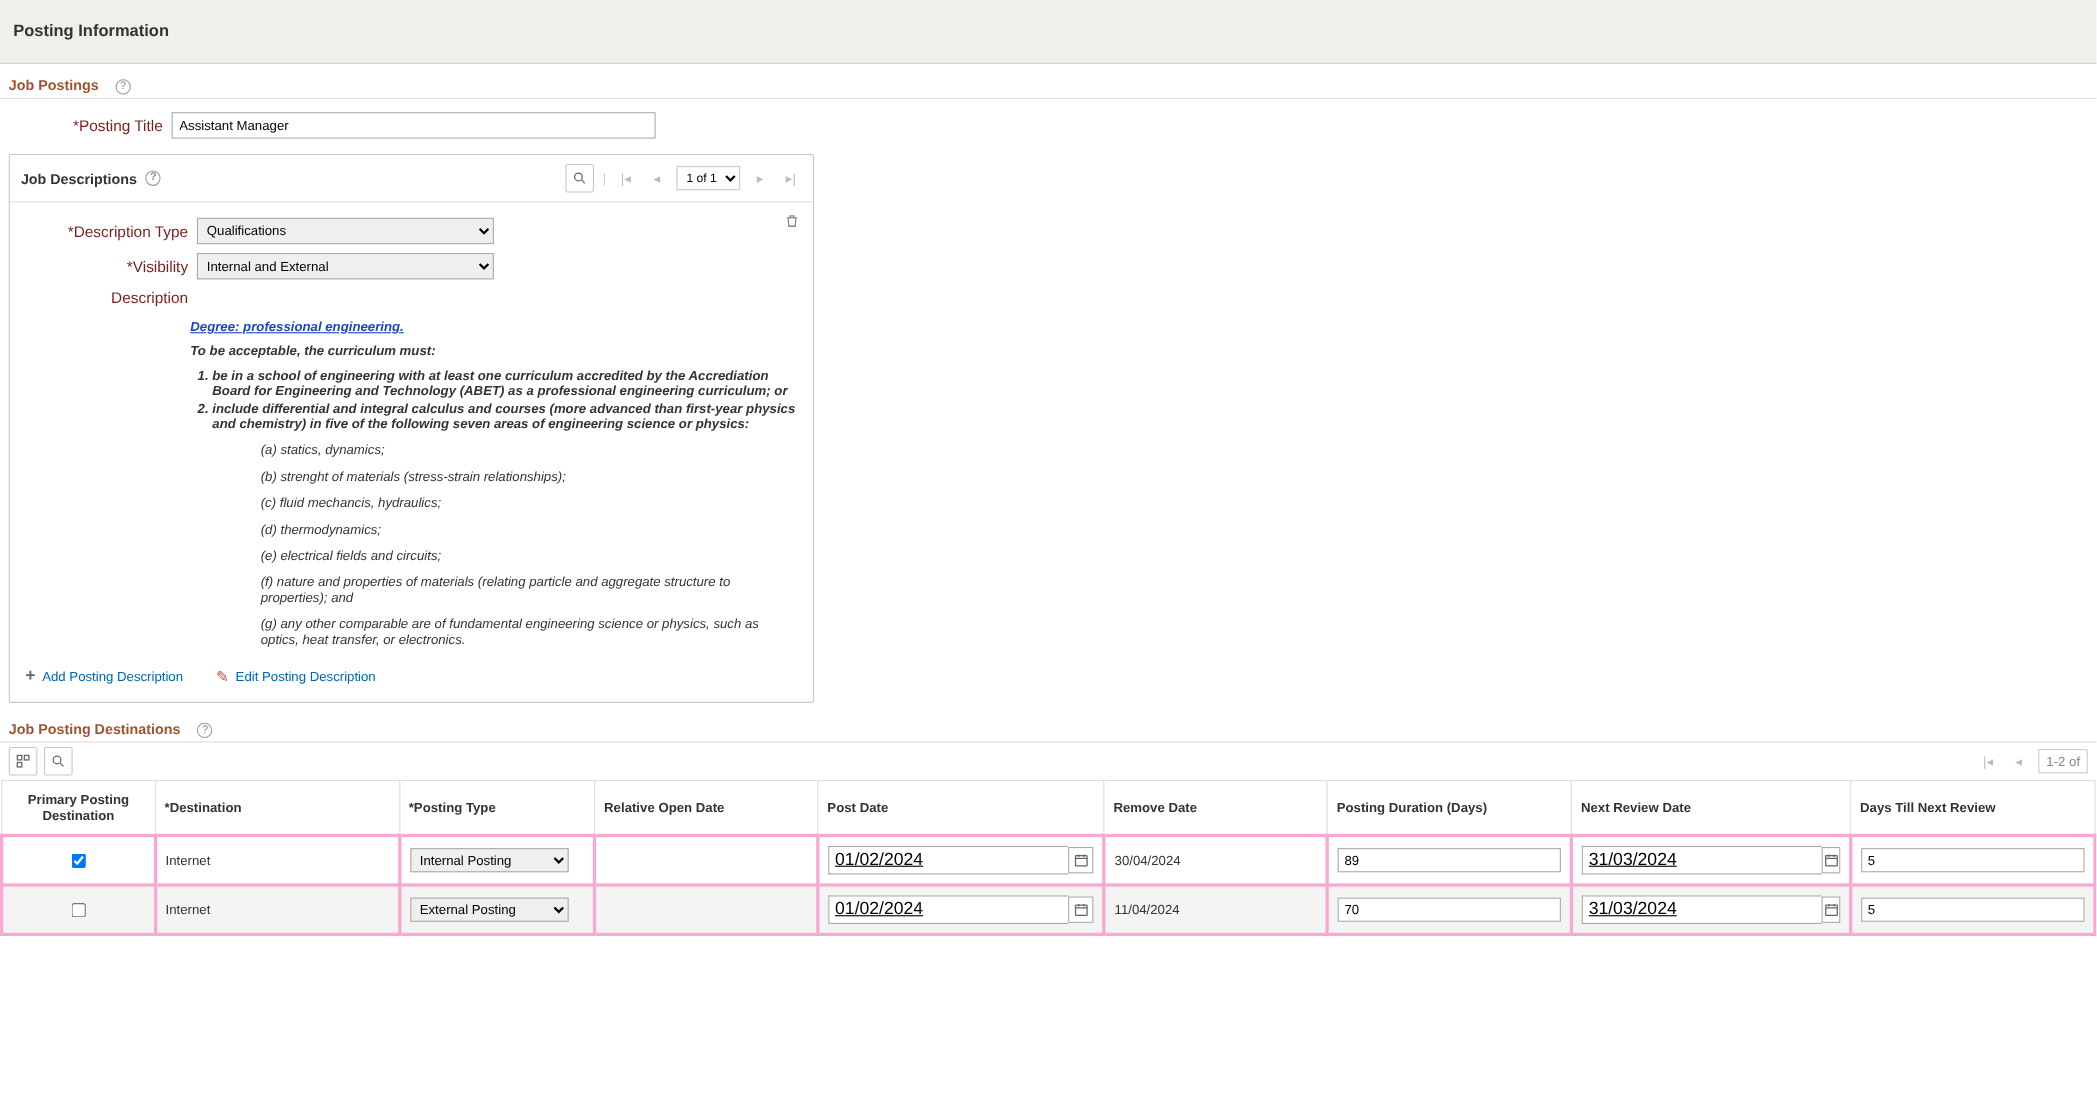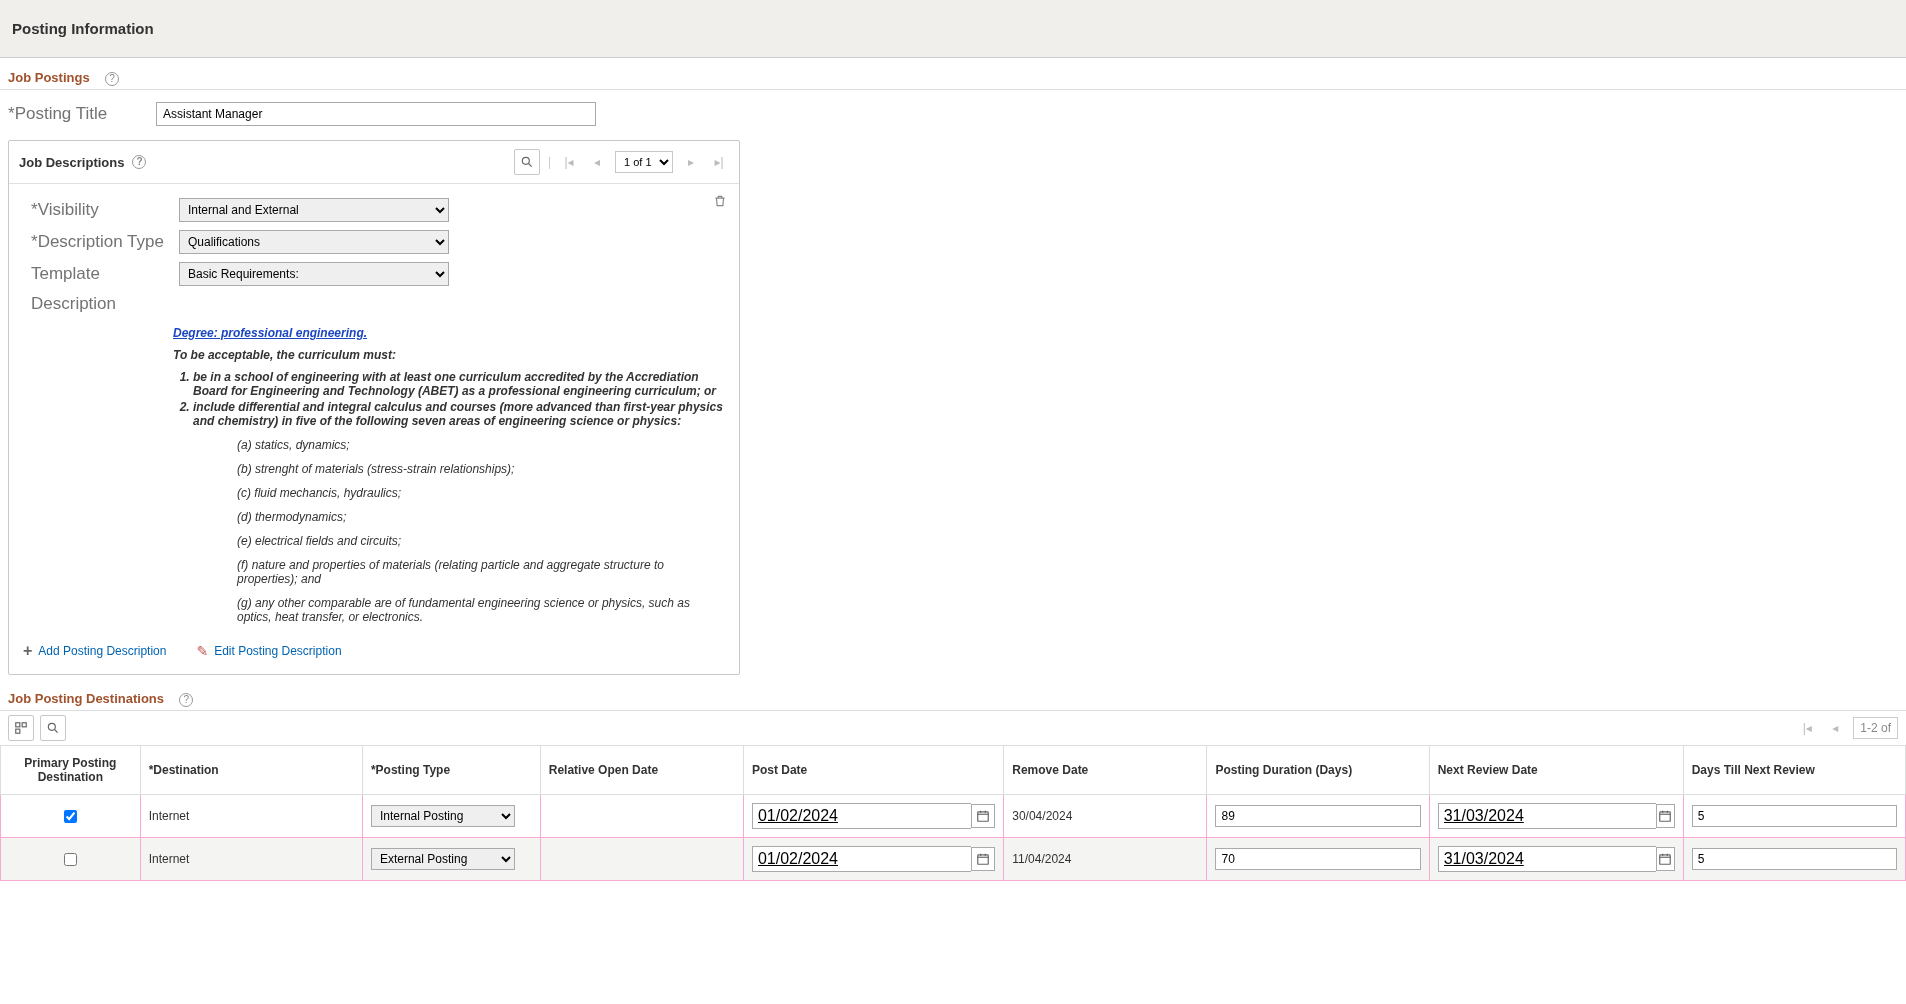--- a/index.html
+++ b/index.html
@@ -41,23 +41,24 @@
   hr.section-line {
     border: none; border-top: 1px solid #ddd; margin: 0 0 8px 0;
   }
   .form-row {
     display: flex;
     align-items: center;
     gap: 8px;
     padding: 4px 8px;
   }
   .form-label {
+    text-align: right;
     width: 140px;
-    font-size: 17px;
-    color: #737373;
+    font-size: 14px;
+    color: #7f1d1d;
   }
   .req::before { content: "*"; }
   input[type=text].wide {
     width: 440px;
     padding: 4px 6px;
     border: 1px solid #aaa;
     font-size: 12px;
   }
   .panel {
     width: 732px;
@@ -156,21 +157,21 @@
   table.dest-table th {
     background: #fff;
     border: 1px solid #ddd;
     padding: 10px 8px;
     text-align: left;
     font-weight: bold;
     font-size: 12px;
     color: #333;
   }
   table.dest-table td {
-    border: 1px solid #f9a8d4;
+    border: 3px solid #f9a8d4;
     padding: 8px 8px;
     font-size: 12px;
     vertical-align: middle;
   }
   table.dest-table tr.alt td { background: #f4f4f2; }
   .date-wrap { display: flex; align-items: center; gap: 0; }
   .date-wrap input {
     flex: 1; border: 1px solid #aaa; padding: 3px 5px; font-size: 16px;
     border-right: none;
     text-decoration: underline;
@@ -228,35 +229,29 @@
         <span class="nav-arrow">▸|</span>
       </div>
     </div>
     <div class="panel-body">
       <span class="trash-icon">
         <svg class="svg-icon" viewBox="0 0 24 24" fill="none" stroke="#888" stroke-width="2">
             <path d="M4 7h16M9 7V4h6v3M6 7l1 13h10l1-13"></path>
           </svg>
       </span>
       <div class="form-row">
-        <label class="form-label req">Visibility</label>
-        <select class="field-select">
-          <option>Internal and External</option>
-        </select>
-      </div>
-      <div class="form-row">
         <label class="form-label req">Description Type</label>
         <select class="field-select">
           <option>Qualifications</option>
         </select>
       </div>
       <div class="form-row">
-        <label class="form-label">Template</label>
+        <label class="form-label req">Visibility</label>
         <select class="field-select">
-          <option>Basic Requirements:</option>
+          <option>Internal and External</option>
         </select>
       </div>
       <div class="form-row" style="align-items:flex-start;">
         <label class="form-label">Description</label>
       </div>
       <div class="desc-content">
         <p><a href="#" class="degree-link">Degree:  professional engineering.</a></p>
         <p class="intro">To be acceptable, the curriculum must:</p>
         <ol>
           <li>be in a school of engineering with at least one curriculum accredited by the Accrediation Board for Engineering and Technology (ABET) as a professional engineering curriculum; or</li>

